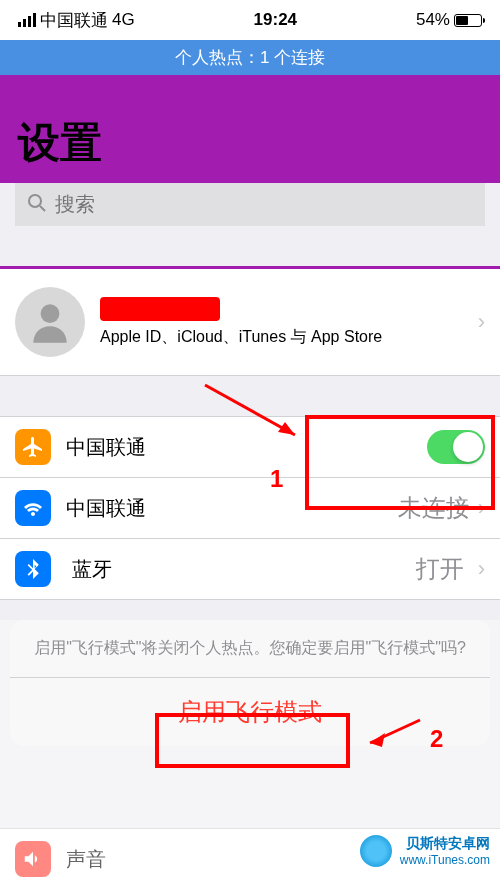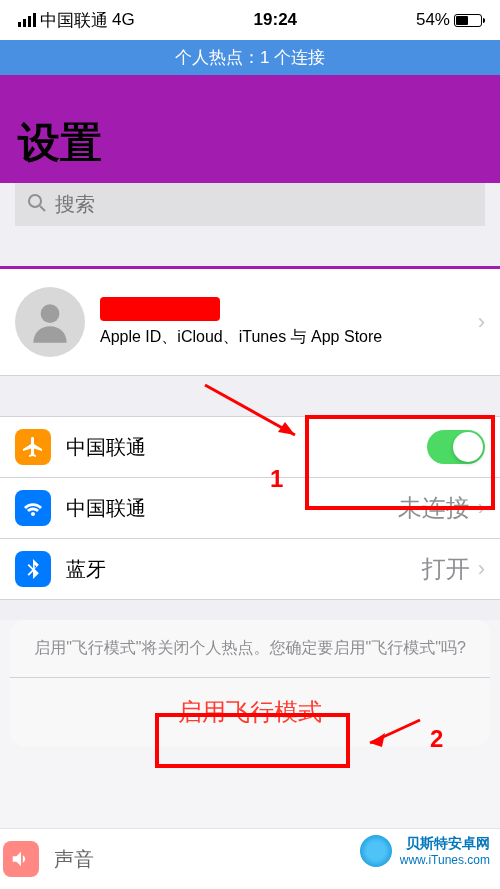--- a/index.html
+++ b/index.html
@@ -29,21 +29,21 @@
     .account-section { background: #fff; margin-top: 40px; padding: 18px 15px; display: flex; align-items: center; gap: 15px; border-top: 3px solid #a21caf; border-bottom: 1px solid #d1d1d6; }
     .avatar { width: 70px; height: 70px; background: #d8d8d8; border-radius: 50%; display: flex; align-items: center; justify-content: center; }
     .avatar svg { width: 50px; height: 50px; }
     .account-info { flex: 1; }
     .account-name { height: 24px; width: 120px; background: #ff0000; border-radius: 4px; margin-bottom: 6px; }
     .account-sub { font-size: 16px; color: #000; }
     .chevron { color: #c7c7cc; font-size: 22px; }
     
     .settings-group { background: #fff; margin-top: 40px; border-top: 1px solid #d1d1d6; border-bottom: 1px solid #d1d1d6; }
     .setting-row { display: flex; align-items: center; padding: 12px 15px; border-bottom: 1px solid #d1d1d6; }
-    .setting-row:last-child { border-bottom: none; }
+    .setting-row:last-child { border-bottom: none; gap: 6px; }
     .setting-icon { width: 36px; height: 36px; border-radius: 8px; display: flex; align-items: center; justify-content: center; margin-right: 15px; }
     .icon-airplane { background: #ff9500; }
     .icon-wifi { background: #007aff; }
     .icon-bluetooth { background: #007aff; }
     .setting-label { flex: 1; font-size: 20px; color: #000; }
     .setting-value { font-size: 24px; color: #8e8e93; margin-right: 8px; }
     
     .toggle { width: 58px; height: 34px; background: #4cd964; border-radius: 17px; position: relative; }
     .toggle-knob { position: absolute; right: 2px; top: 2px; width: 30px; height: 30px; background: #fff; border-radius: 50%; box-shadow: 0 2px 4px rgba(0,0,0,0.2); }
     
@@ -61,21 +61,21 @@
     .sheet-message { padding: 18px 20px; font-size: 16px; color: #8e8e93; text-align: center; border-bottom: 1px solid #d1d1d6; }
     .sheet-button { padding: 18px; text-align: center; font-size: 24px; }
     .sheet-button.destructive { color: #ff3b30; }
     .sheet-cancel { background: #fff; border-radius: 14px; padding: 18px; text-align: center; font-size: 24px; color: #007aff; font-weight: 600; }
     
     .watermark { position: absolute; bottom: 20px; right: 10px; z-index: 20; display: flex; align-items: center; gap: 6px; }
     .watermark-logo { width: 36px; height: 36px; background: radial-gradient(circle, #4fc3f7 40%, #0288d1 100%); border-radius: 50%; border: 2px solid #fff; }
     .watermark-text { color: #0277bd; font-size: 14px; font-weight: bold; text-align: right; }
     .watermark-url { color: #0277bd; font-size: 12px; }
     
-    .bottom-row { background: #fff; margin-top: 10px; padding: 12px 3px; display: flex; align-items: center; border-top: 1px solid #d1d1d6; }
+    .bottom-row { background: #fff; margin-top: 10px; padding: 12px 15px; display: flex; align-items: center; border-top: 1px solid #d1d1d6; }
     .icon-sound { background: #ff3b30; }
   </style>
 </head>
 <body>
 
 <div class="status-bar">
   <div class="status-left">
     <div class="signal-bars">
         <span></span>
         <span></span>

